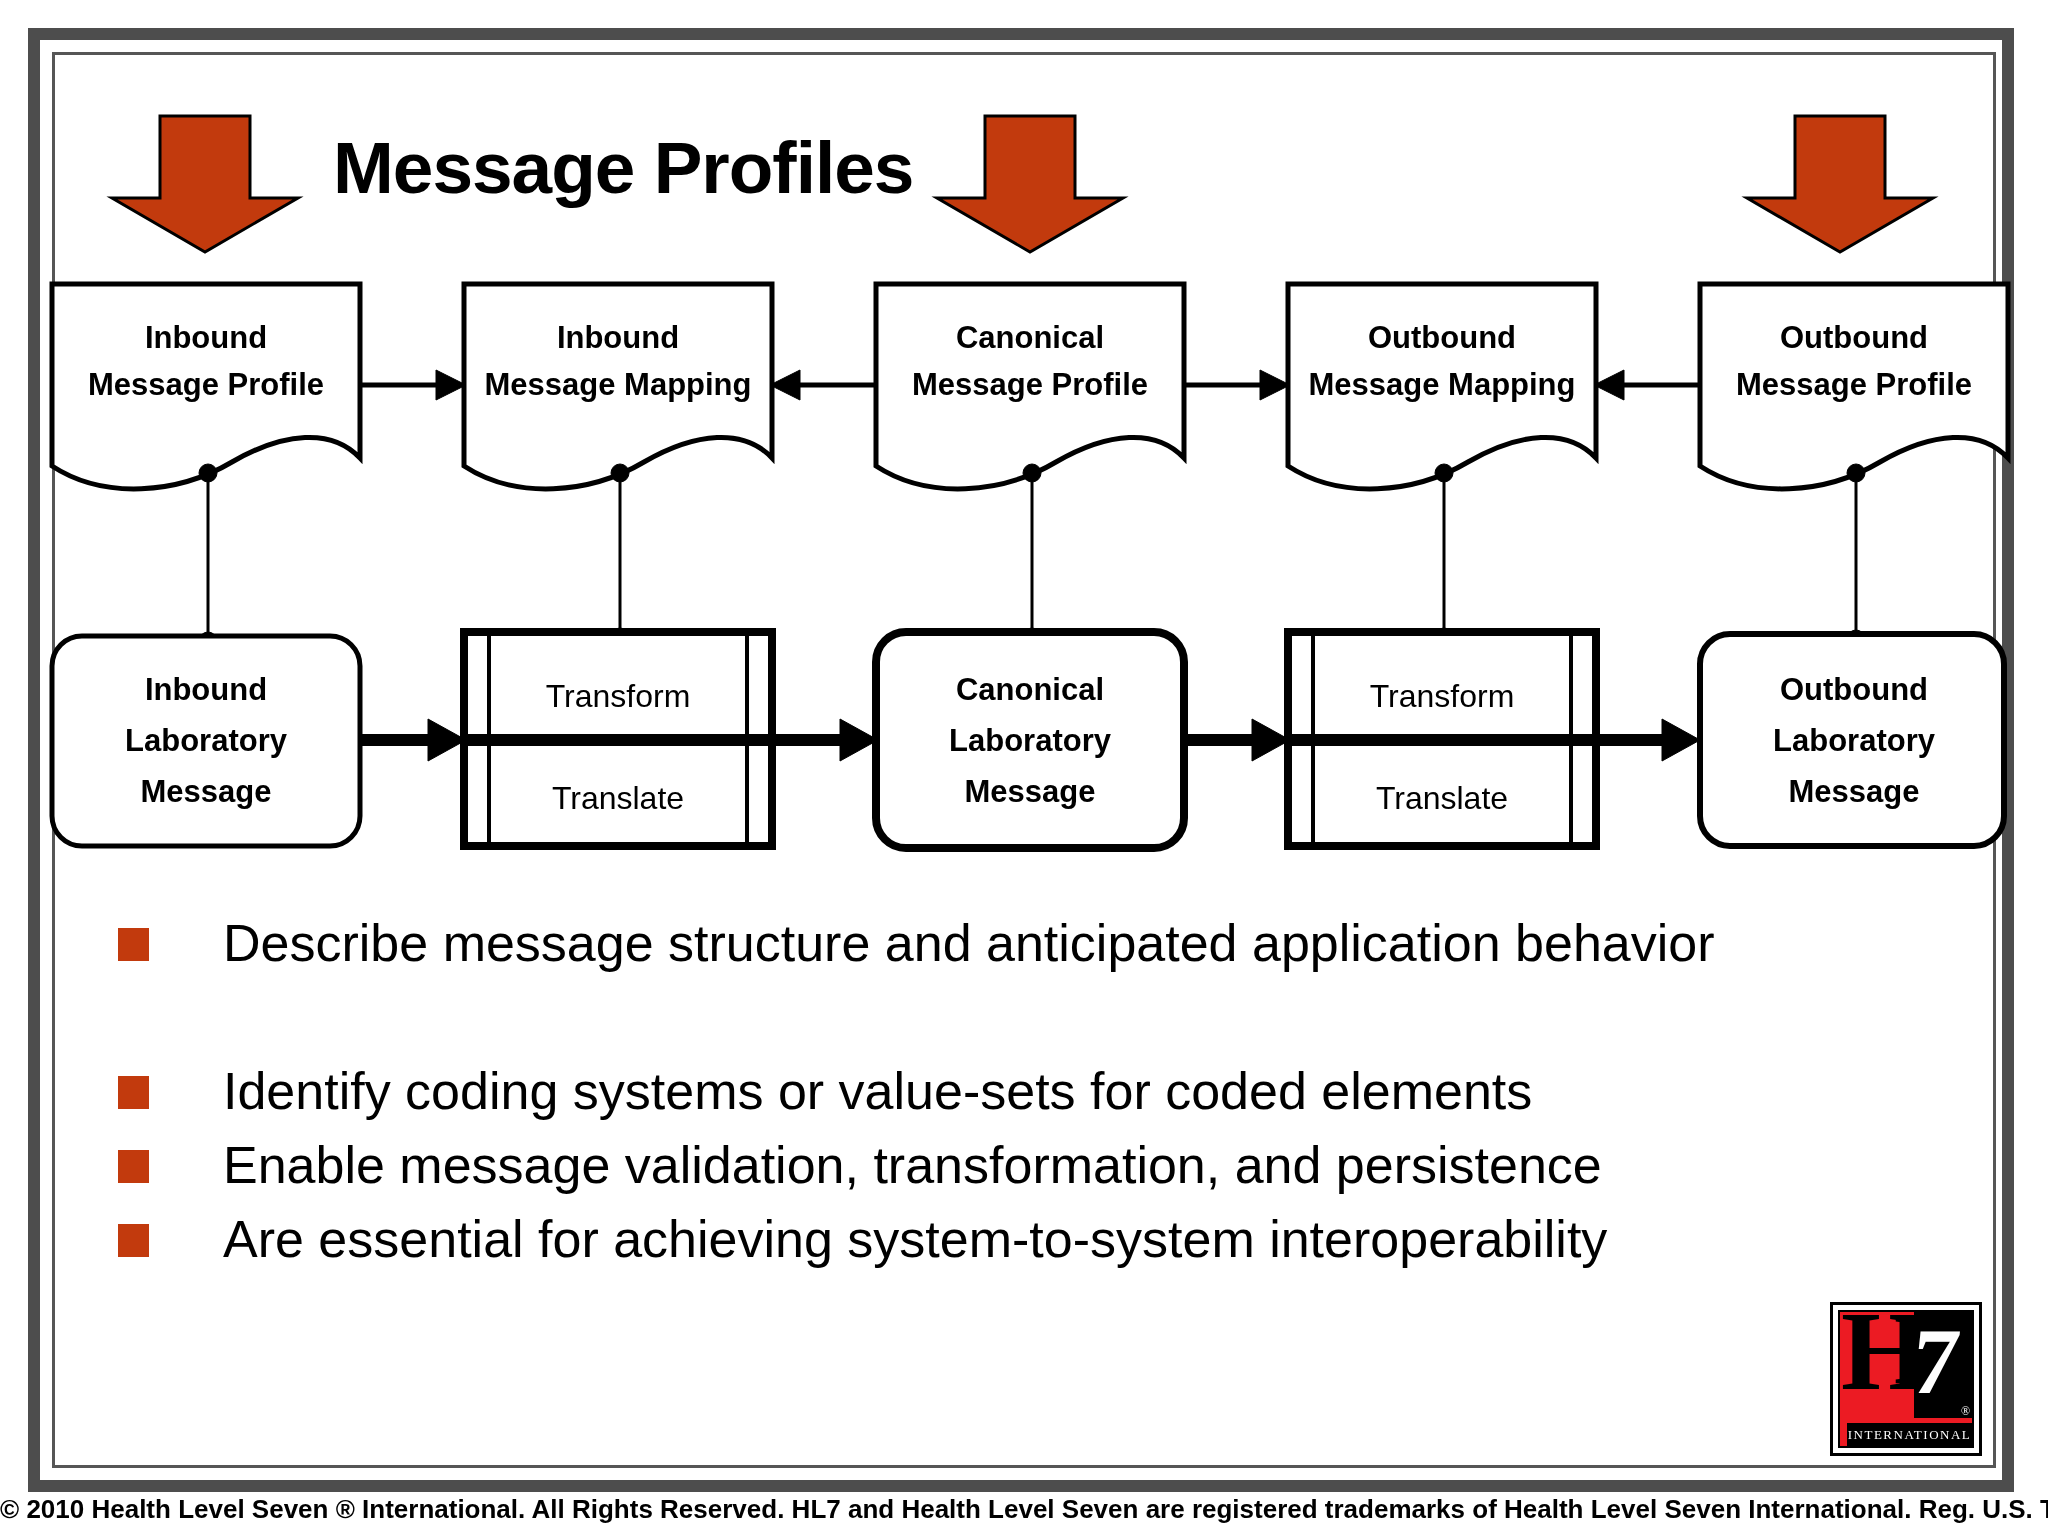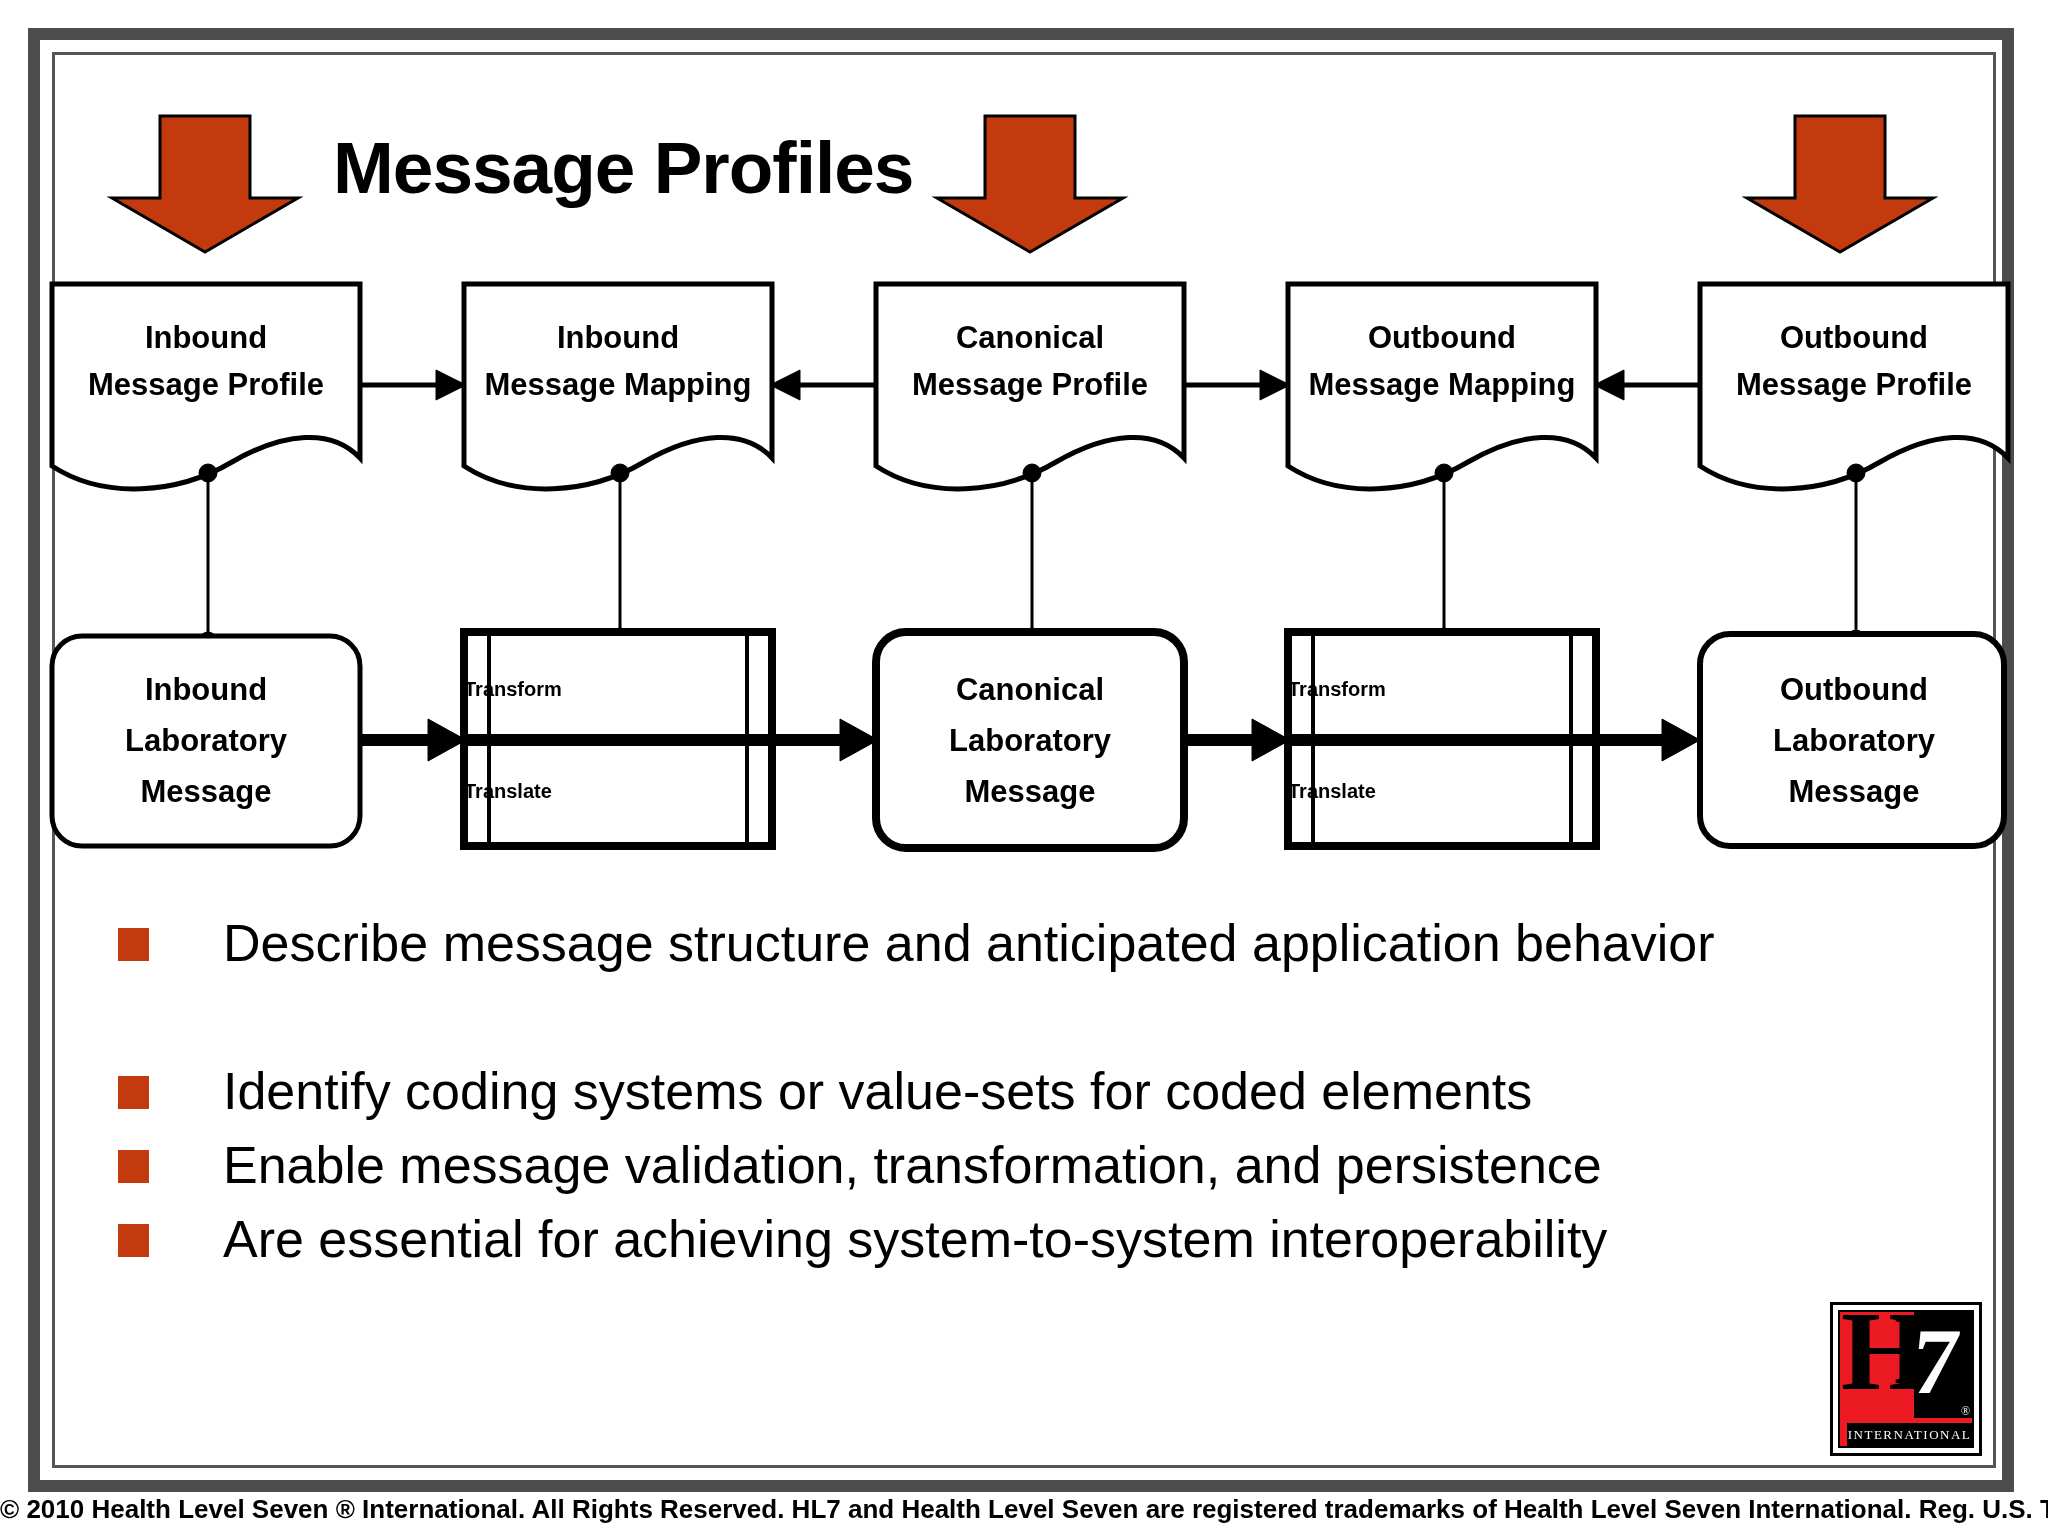--- a/index.html
+++ b/index.html
@@ -27,22 +27,22 @@
   .doc-label{
     position:absolute;width:312px;top:314px;text-align:center;
     font-size:31px;font-weight:bold;line-height:47px;
   }
   .node-label{
     position:absolute;width:308px;text-align:center;
     font-size:31px;font-weight:bold;line-height:51px;
   }
   .node-label span,.doc-label span{display:block;}
   .tf-label{
-    position:absolute;width:308px;
-    font-size:20px;font-weight:bold;
+    position:absolute;width:308px;text-align:center;
+    font-size:32px;font-weight:normal;
   }
   
   .bullet-row{
     position:absolute;left:118px;display:flex;align-items:center;height:62px;white-space:nowrap;
   }
   .bullet-sq{
     width:31px;height:33px;background:#c23a0d;margin-right:42px;flex:none;margin-top:2px;
   }
   .bullet-text{font-size:52px;letter-spacing:0px;margin-left:32px;}
   

